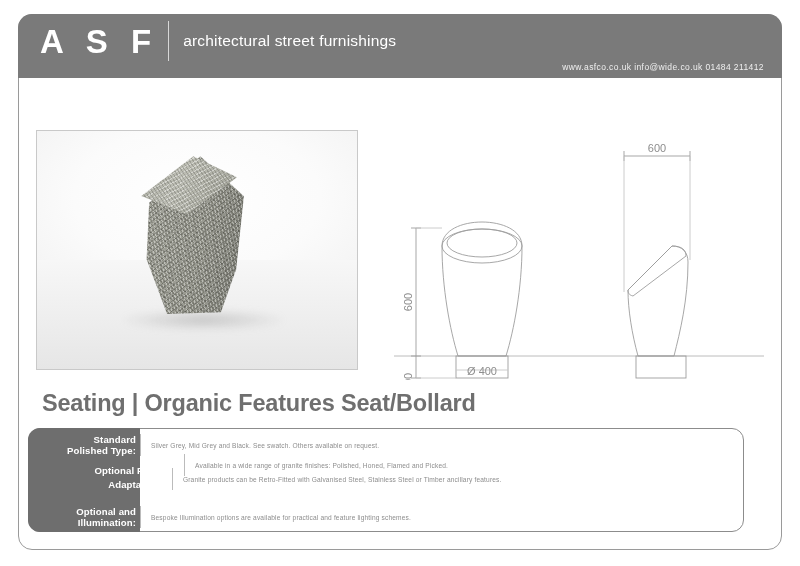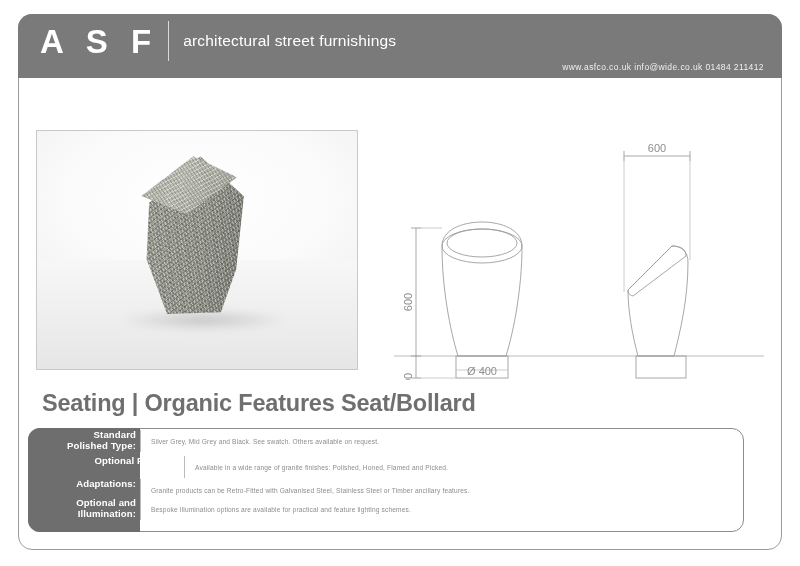--- a/index.html
+++ b/index.html
@@ -193,21 +193,21 @@
     left: 28px;
     top: 428px;
     width: 716px;
     height: 104px;
   }
   .spec-row {
     position: absolute;
     left: 0;
     width: 716px;
     display: flex;
-    align-items: flex-start;
+    align-items: flex-end;
   }
   .spec-row .label {
     width: 112px;
     padding-right: 4px;
     box-sizing: border-box;
     text-align: right;
     color: #ffffff;
     font-weight: bold;
     font-size: 9.6px;
     line-height: 10.5px;
@@ -219,21 +219,21 @@
     color: #8d8d8d;
     font-size: 6.6px;
     letter-spacing: 0.15px;
     border-left: 1px solid #bbbbbb;
     min-height: 22px;
     display: flex;
     align-items: center;
   }
   .r0 { top: 2px;  height: 26px; }
   .r1 { top: 28px; height: 20px; margin-left: 44px; }
-  .r2 { top: 51px; height: 22px; }
+  .r2 { top: 40px; height: 22px; margin-left: 32px; }
   .r3 { top: 70px; height: 30px; }
 </style>
 </head>
 <body>
 
 <div class="page"></div>
 
 <div class="header">
   <div class="logo-block">
     <div class="logo-mark">A S F</div>

